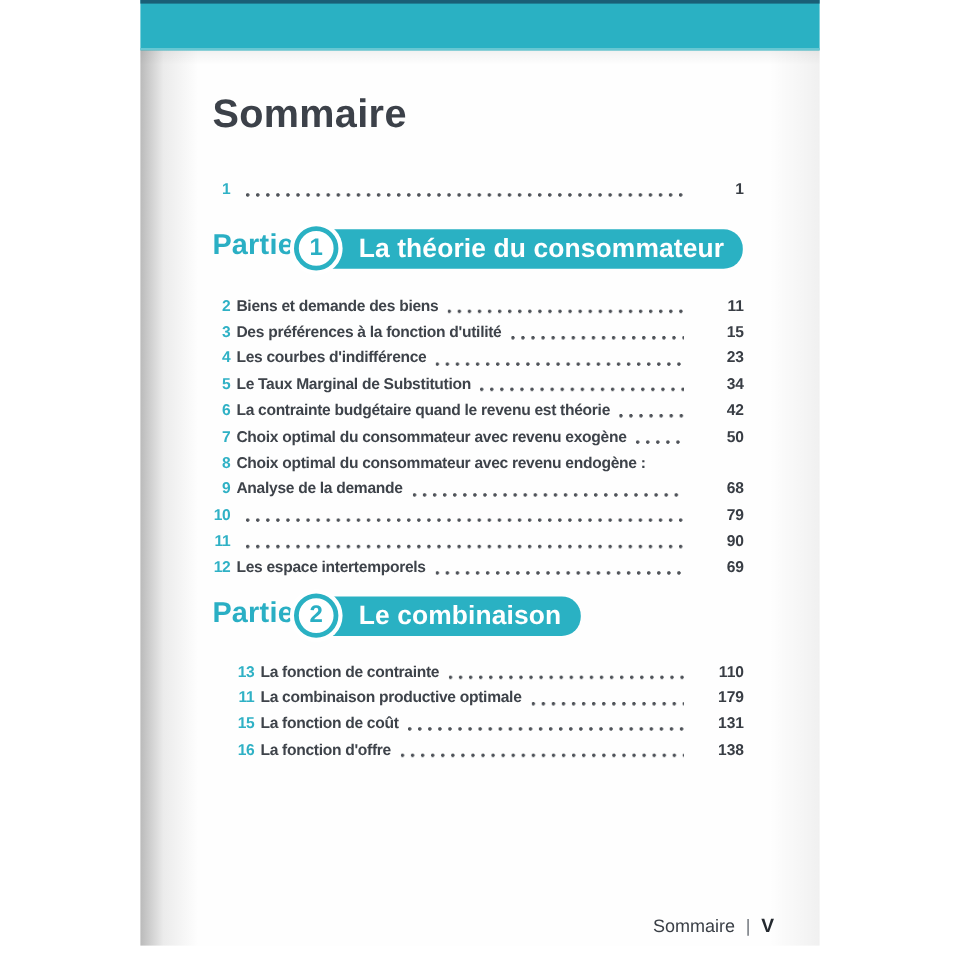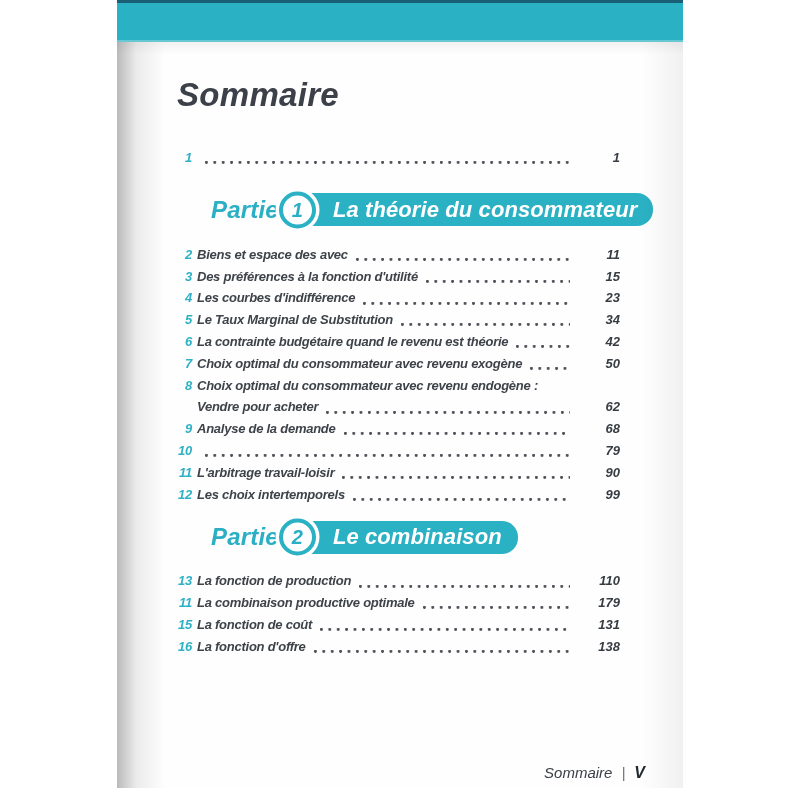--- a/index.html
+++ b/index.html
@@ -9,21 +9,20 @@
     overflow: hidden;
     font-family: "Liberation Sans", sans-serif;
   }
   .stage { position: relative; width: 800px; height: 800px; background: #ffffff; }
 
   
   .page {
     position: absolute; left: 117px; top: 0;
     width: 566px; height: 788px;
     background: #fefefe;
-    font-style: italic;
   }
   .topbar {
     position: absolute; left: 0; top: 0; width: 100%; height: 42px;
     background: #2ab1c3;
     border-top: 3px solid #1a5f76;
     border-bottom: 2px solid #67c7d2;
   }
   .shadow-left {
     position: absolute; left: 0; top: 42px; bottom: 0; width: 48px;
     background: linear-gradient(to right, rgba(75,75,75,0.38), rgba(120,120,120,0.14) 40%, rgba(255,255,255,0));
@@ -68,21 +67,21 @@
   .row .leader { flex: 1 1 auto; min-width: 10px; position: relative; align-self: stretch; margin: 0 20px 0 6px; }
   .row .leader::after {
     content: ""; position: absolute; left: 2px; right: 0; bottom: 4.5px; height: 3px;
     background-image: radial-gradient(circle at 1.4px 1.4px, #4d5157 1.2px, rgba(0,0,0,0) 1.7px);
     background-size: 8.4px 3px; background-repeat: repeat-x;
   }
   .row .pg { flex: none; min-width: 30px; text-align: right; color: #383d44; letter-spacing: 0; }
   .intro { margin-top: 33px; }
 
   
-  .part { display: flex; align-items: center; height: 38px; margin-left: 34px; }
+  .part { display: flex; align-items: flex-start; height: 38px; }
   .part-1 { margin-top: 22px; }
   .part-2 { margin-top: 13px; }
   .plabel {
     font-size: 24px; font-weight: bold; color: #2aafc4;
     margin-right: 12px; letter-spacing: 0.2px; flex: none;
   }
   .pill {
     position: relative; height: 33px;
     background: #2ab1c3; border-radius: 16px;
     display: flex; align-items: center;
@@ -95,21 +94,21 @@
     box-shadow: 0 0 0 3.5px #ffffff;
     display: flex; align-items: center; justify-content: center;
     color: #2aafc4; font-size: 20px; font-weight: bold; z-index: 1;
   }
   .pill .pname {
     color: #ffffff; font-size: 22px; font-weight: bold; letter-spacing: 0.1px;
     white-space: nowrap;
   }
 
   .list-1 { margin-top: 15px; }
-  .list-2 { margin-top: 14px; }
+  .list-2 { margin-top: 14px; margin-left: 20px; }
 
   
   .footer {
     position: absolute; top: 764px; right: 38px;
     font-size: 15px; color: #3a3f46; white-space: nowrap;
   }
   .footer .sep { color: #6f747b; margin: 0 9px; font-weight: normal; }
   .footer .fpage { font-weight: bold; color: #24292f; font-size: 16px; }
 </style>
 </head>
@@ -133,21 +132,21 @@
         <span class="plabel">Partie</span>
         <div class="pill">
           <span class="circ">1</span>
           <span class="pname">La théorie du consommateur</span>
         </div>
       </div>
 
       <div class="list list-1">
         <div class="row">
           <span class="num">2</span>
-          <span class="t">Biens et espace des avec</span>
+          <span class="t">Biens et demande des biens</span>
           <span class="leader"></span>
           <span class="pg">11</span>
         </div>
         <div class="row">
           <span class="num">3</span>
           <span class="t">Des préférences à la fonction d'utilité</span>
           <span class="leader"></span>
           <span class="pg">15</span>
         </div>
         <div class="row">
@@ -173,62 +172,55 @@
           <span class="t">Choix optimal du consommateur avec revenu exogène</span>
           <span class="leader"></span>
           <span class="pg">50</span>
         </div>
 
         <div class="row">
           <span class="num">8</span>
           <span class="t">Choix optimal du consommateur avec revenu endogène :</span>
         </div>
         <div class="row">
-          <span class="num"></span>
-          <span class="t">Vendre pour acheter</span>
-          <span class="leader"></span>
-          <span class="pg">62</span>
-        </div>
-        <div class="row">
           <span class="num">9</span>
           <span class="t">Analyse de la demande</span>
           <span class="leader"></span>
           <span class="pg">68</span>
         </div>
         <div class="row">
           <span class="num">10</span>
           <span class="leader"></span>
           <span class="pg">79</span>
         </div>
         <div class="row">
           <span class="num">11</span>
-          <span class="t">L'arbitrage travail-loisir</span>
           <span class="leader"></span>
           <span class="pg">90</span>
         </div>
         <div class="row">
           <span class="num">12</span>
-          <span class="t">Les choix intertemporels</span>
-          <span class="leader"></span>
-          <span class="pg">99</span>
+          <span class="t">Les espace intertemporels</span>
+          <span class="leader"></span>
+          <span class="pg">69</span>
         </div>
       </div>
 
       <div class="part part-2">
         <span class="plabel">Partie</span>
         <div class="pill">
           <span class="circ">2</span>
           <span class="pname">Le combinaison</span>
         </div>
       </div>
 
       <div class="list list-2">
         <div class="row">
           <span class="num">13</span>
-          <span class="t">La fonction de production</span>
+          <span class="t">La fonction de contrainte</span>
           <span class="leader"></span>
           <span class="pg">110</span>
         </div>
         <div class="row">
           <span class="num">11</span>
           <span class="t">La combinaison productive optimale</span>
           <span class="leader"></span>
           <span class="pg">179</span>
         </div>
         <div class="row">

